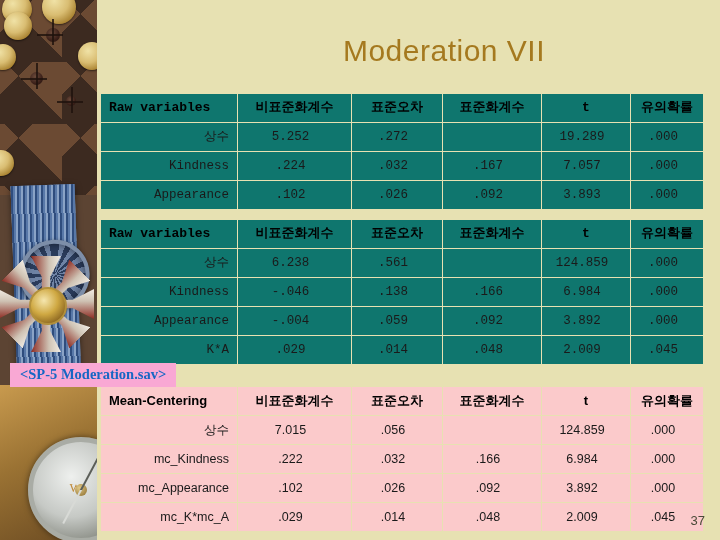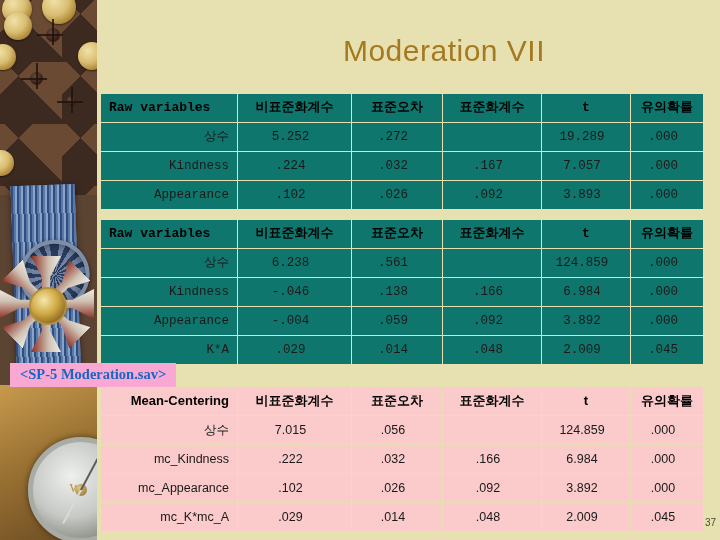--- a/index.html
+++ b/index.html
@@ -217,23 +217,23 @@
     font-family: "Liberation Serif", serif;
     font-weight: bold;
     font-size: 14.5px;
     padding: 3px 10px 4px 10px;
     white-space: nowrap;
   }
 
   
   #page-number {
     position: absolute;
-    right: 4px; bottom: 12px;
+    right: 15px; bottom: 12px;
     color: #4a4a38;
-    font-size: 10px;
+    font-size: 13px;
   }
 </style>
 </head>
 <body>
 
 <div id="slide">
 
   <div id="left-photo">
     <div class="photo-top">
       <div class="coin" style="left:2px;  top:-6px;  width:30px; height:30px;"></div>
@@ -378,21 +378,21 @@
     <colgroup>
         <col class="c0">
         <col class="c1">
         <col class="c2">
         <col class="c3">
         <col class="c4">
         <col class="c5">
       </colgroup>
     <thead>
       <tr>
-        <th style="text-align:right">Mean-Centering</th>
+        <th style="text-align:left">Mean-Centering</th>
         <th>비표준화계수</th>
         <th>표준오차</th>
         <th>표준화계수</th>
         <th>t</th>
         <th>유의확률</th>
       </tr>
     </thead>
     <tbody>
       <tr>
         <td class="lbl">상수</td>

